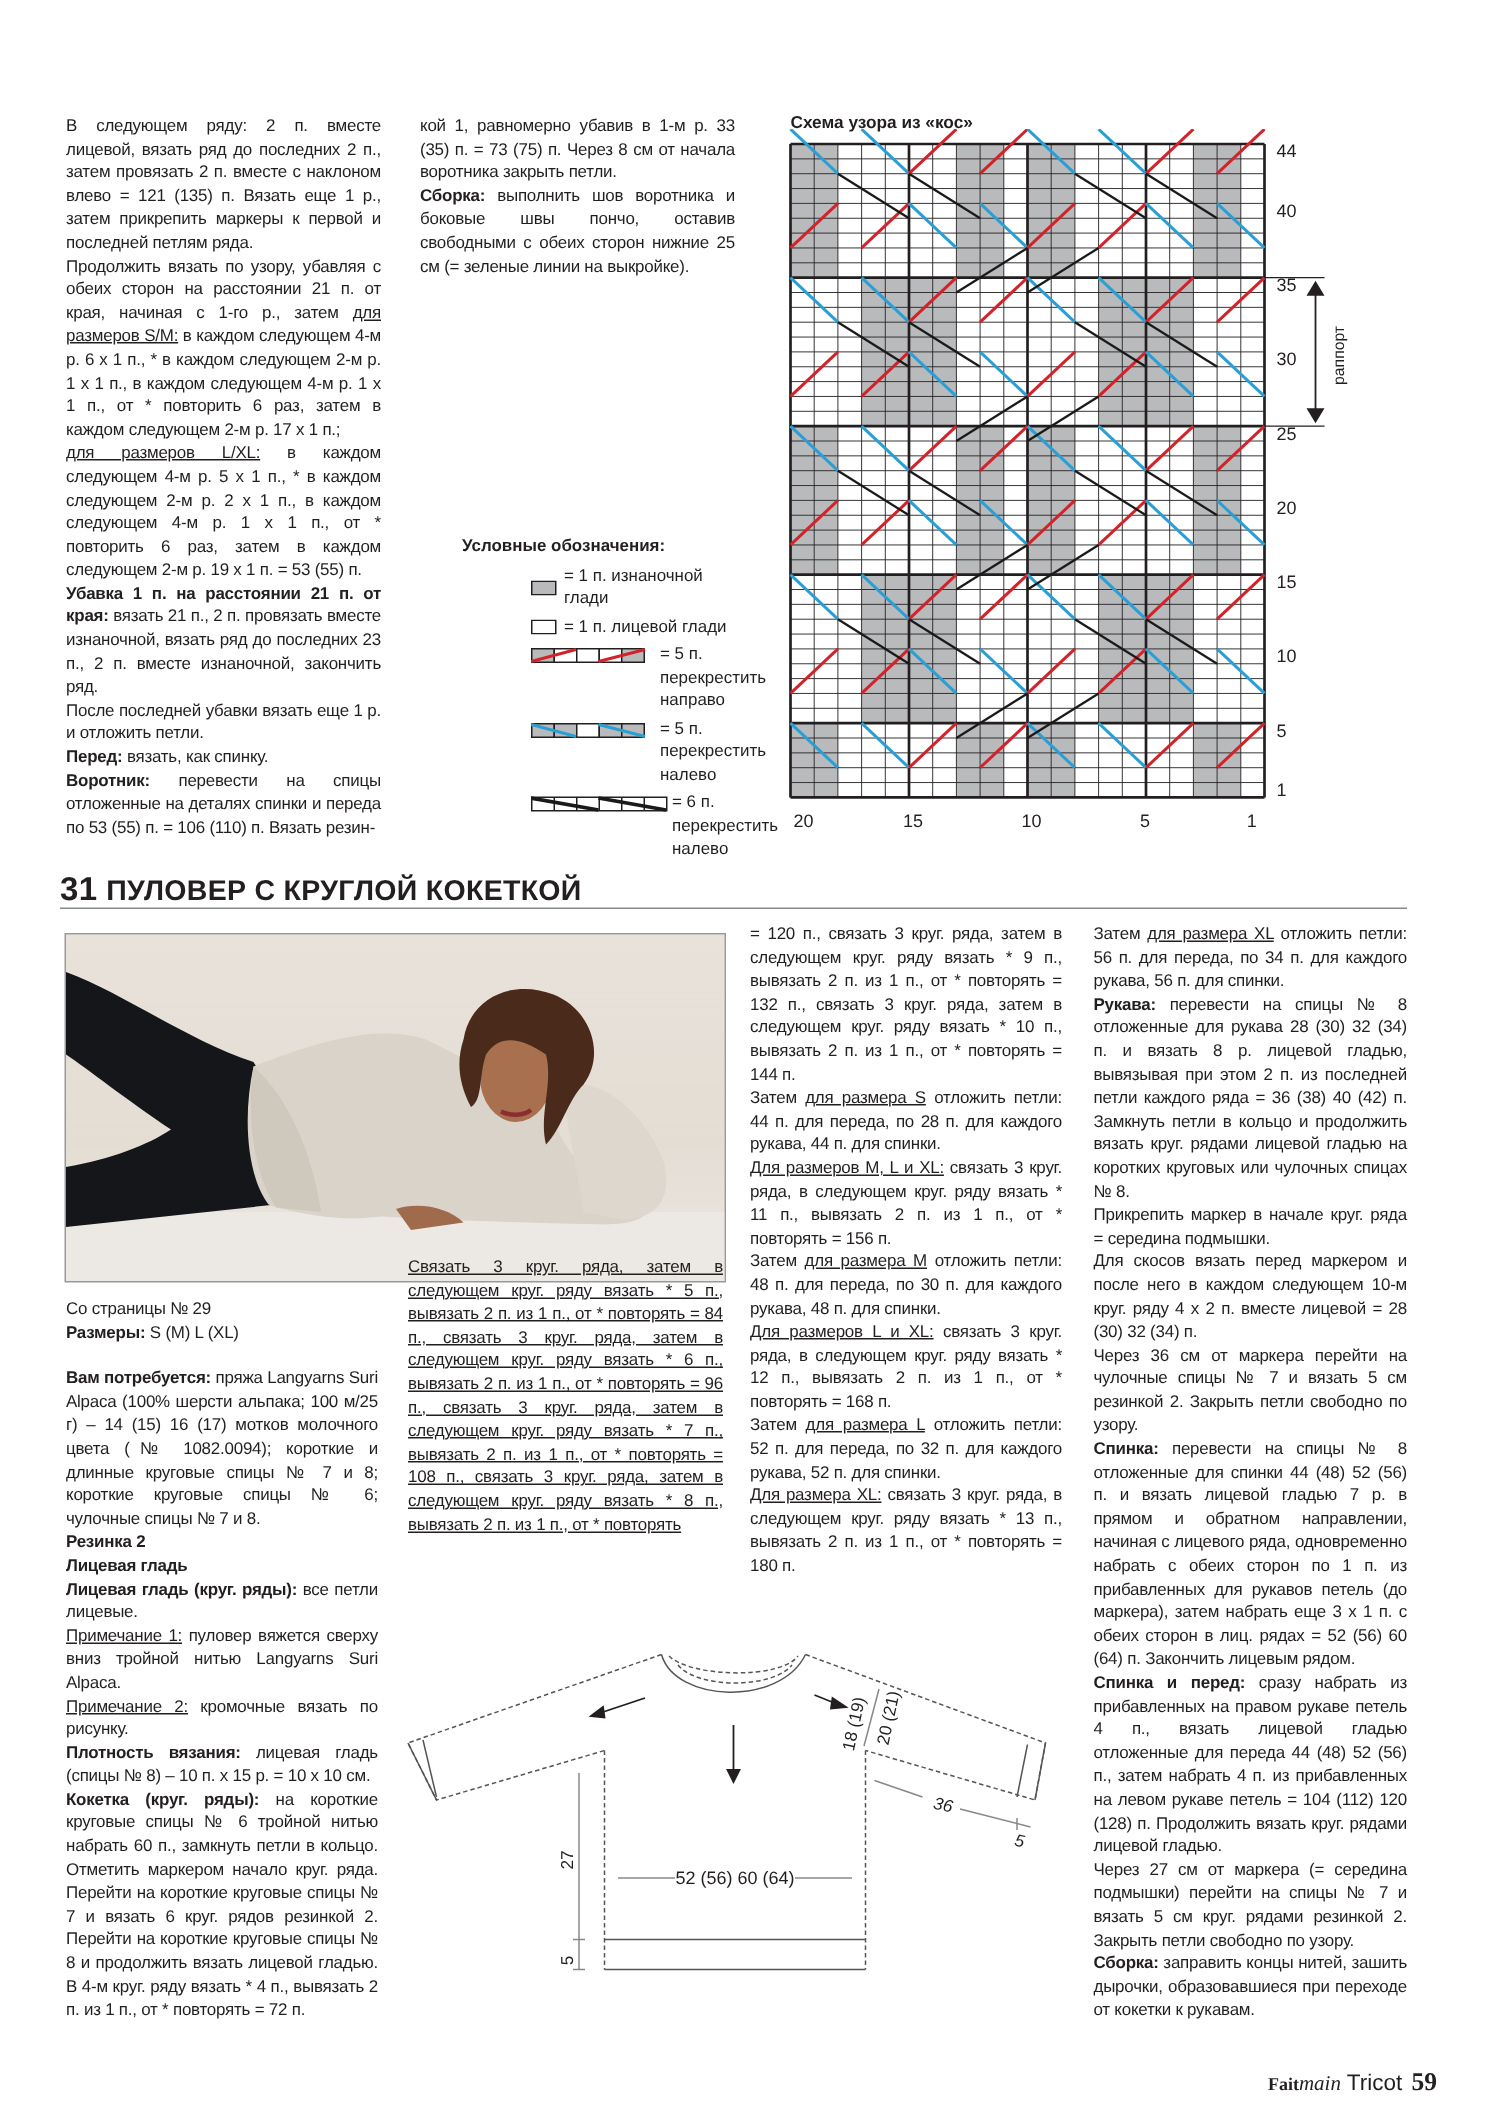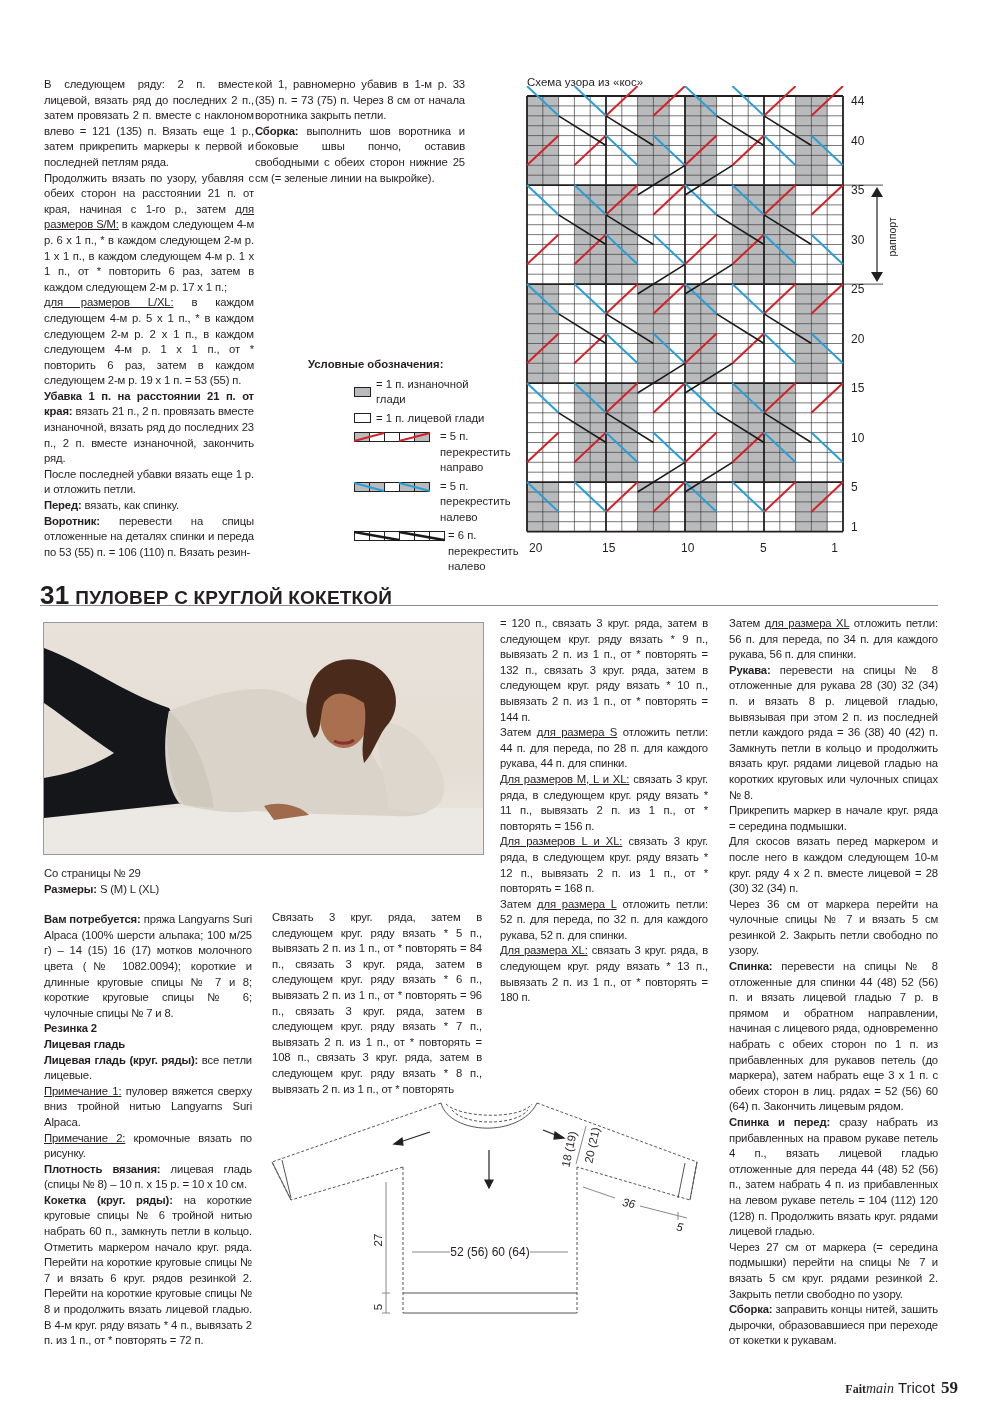--- a/index.html
+++ b/index.html
@@ -6,23 +6,23 @@
   body { width:1000px; height:1414px; position:relative; overflow:hidden;
          font-family:"Liberation Sans", sans-serif; color:#231f20; }
   .col { position:absolute; font-size:11.3px; line-height:15.6px; text-align:justify; letter-spacing:-0.15px; }
   .col p { margin:0; }
   .col b { font-weight:bold; }
   .col u { text-decoration:underline; }
   .legend { position:absolute; left:308px; top:357px; width:190px; font-size:11.3px; line-height:15.5px; }
   .legend .ttl { font-weight:bold; margin-bottom:4px; }
   .legend .row { display:flex; align-items:center; margin-top:3px;padding-left:46px; }
   .legend .row svg { flex:none; }
-  .chart-title { position:absolute; left:527px; top:76px; font-size:11.5px; font-weight:normal; }
+  .chart-title { position:absolute; left:527px; top:76px; font-size:11.5px; font-weight:bold; }
   .section-title { position:absolute; left:40px; top:580px; font-size:19px; font-weight:bold; letter-spacing:0.2px; }
-  .section-title .num { font-size:26px; font-weight:900; margin-right:6px; }
+  .section-title .num { font-size:22px; font-weight:900; margin-right:6px; }
   .section-rule { position:absolute; left:40px; top:605px; width:898px; height:1px; background:#888; }
   .photo { position:absolute; left:43px; top:622px; width:439px; height:231px; border:1px solid #999;
            background:linear-gradient(180deg,#e9e2da 0%,#e4ddd4 60%,#ece7e1 100%); overflow:hidden; }
   .footer { position:absolute; right:42px; top:1378px; font-size:15px; }
   .footer .fait { font-family:"Liberation Serif", serif; font-weight:bold; font-size:12px; }
   .footer .main { font-family:"Liberation Serif", serif; font-style:italic; font-size:14px; }
   .footer .pg { font-family:"Liberation Serif", serif; font-weight:bold; font-size:17px; margin-left:2px; }
 </style>
 </head>
 <body>
@@ -30,21 +30,21 @@
 <div class="col" style="left:44px; top:77px; width:210px;">
   <p>В следующем ряду: 2 п. вместе лицевой, вязать ряд до последних 2 п., затем провязать 2 п. вместе с наклоном влево = 121 (135) п. Вязать еще 1 р., затем прикрепить маркеры к первой и последней петлям ряда.</p>
   <p><span>Продолжить вязать по узору, убавляя с обеих сторон на расстоянии 21 п. от края, начиная с 1-го р., затем </span><u>для размеров S/M:</u><span> в каждом следующем 4-м р. 6 x 1 п., * в каждом следующем 2-м р. 1 x 1 п., в каждом следующем 4-м р. 1 x 1 п., от * повторить 6 раз, затем в каждом следующем 2-м р. 17 x 1 п.;</span></p>
   <p><u>для размеров L/XL:</u><span> в каждом следующем 4-м р. 5 x 1 п., * в каждом следующем 2-м р. 2 x 1 п., в каждом следующем 4-м р. 1 x 1 п., от * повторить 6 раз, затем в каждом следующем 2-м р. 19 x 1 п. = 53 (55) п.</span></p>
   <p><b>Убавка 1 п. на расстоянии 21 п. от края:</b><span> вязать 21 п., 2 п. провязать вместе изнаночной, вязать ряд до последних 23 п., 2 п. вместе изнаночной, закончить ряд.</span></p>
   <p>После последней убавки вязать еще 1 р. и отложить петли.</p>
   <p><b>Перед:</b><span> вязать, как спинку.</span></p>
   <p><b>Воротник:</b><span> перевести на спицы отложенные на деталях спинки и переда по 53 (55) п. = 106 (110) п. Вязать резин-</span></p>
 </div>
 
-<div class="col" style="left:255px; top:77px; width:210px;">
+<div class="col" style="left:280px; top:77px; width:210px;">
   <p>кой 1, равномерно убавив в 1-м р. 33 (35) п. = 73 (75) п. Через 8 см от начала воротника закрыть петли.</p>
   <p><b>Сборка:</b><span> выполнить шов воротника и боковые швы пончо, оставив свободными с обеих сторон нижние 25 см (= зеленые линии на выкройке).</span></p>
 </div>
 
 <div class="legend">
   <div class="ttl">Условные обозначения:</div>
   <div class="row">
     <svg width="18" height="10">
         <rect x="0.5" y="0.5" width="16" height="9" fill="#b9babc" stroke="#231f20"></rect>
       </svg>
@@ -665,28 +665,29 @@
   <p style="margin-top:15px"><b>Вам потребуется:</b><span> пряжа Langyarns Suri Alpaca (100% шерсти альпака; 100 м/25 г) – 14 (15) 16 (17) мотков молочного цвета (№ 1082.0094); короткие и длинные круговые спицы № 7 и 8; короткие круговые спицы № 6; чулочные спицы № 7 и 8.</span></p>
   <p><b>Резинка 2</b></p>
   <p><b>Лицевая гладь</b></p>
   <p><b>Лицевая гладь (круг. ряды):</b><span> все петли лицевые.</span></p>
   <p><u>Примечание 1:</u><span> пуловер вяжется сверху вниз тройной нитью Langyarns Suri Alpaca.</span></p>
   <p><u>Примечание 2:</u><span> кромочные вязать по рисунку.</span></p>
   <p><b>Плотность вязания:</b><span> лицевая гладь (спицы № 8) – 10 п. x 15 р. = 10 x 10 см.</span></p>
   <p><b>Кокетка (круг. ряды):</b><span> на короткие круговые спицы № 6 тройной нитью набрать 60 п., замкнуть петли в кольцо. Отметить маркером начало круг. ряда. Перейти на короткие круговые спицы № 7 и вязать 6 круг. рядов резинкой 2. Перейти на короткие круговые спицы № 8 и продолжить вязать лицевой гладью. В 4-м круг. ряду вязать * 4 п., вывязать 2 п. из 1 п., от * повторять = 72 п.</span></p>
 </div>
 
-<div class="col" style="left:272px; top:910px; width:210px;">
+<div class="col" style="left:272px; top:838px; width:210px;text-decoration:underline;">
   <p>Связать 3 круг. ряда, затем в следующем круг. ряду вязать * 5 п., вывязать 2 п. из 1 п., от * повторять = 84 п., связать 3 круг. ряда, затем в следующем круг. ряду вязать * 6 п., вывязать 2 п. из 1 п., от * повторять = 96 п., связать 3 круг. ряда, затем в следующем круг. ряду вязать * 7 п., вывязать 2 п. из 1 п., от * повторять = 108 п., связать 3 круг. ряда, затем в следующем круг. ряду вязать * 8 п., вывязать 2 п. из 1 п., от * повторять</p>
 </div>
 
 <div class="col" style="left:500px; top:616px; width:208px;">
   <p>= 120 п., связать 3 круг. ряда, затем в следующем круг. ряду вязать * 9 п., вывязать 2 п. из 1 п., от * повторять = 132 п., связать 3 круг. ряда, затем в следующем круг. ряду вязать * 10 п., вывязать 2 п. из 1 п., от * повторять = 144 п.</p>
   <p><span>Затем </span><u>для размера S</u><span> отложить петли: 44 п. для переда, по 28 п. для каждого рукава, 44 п. для спинки.</span></p>
   <p><u>Для размеров M, L и XL:</u><span> связать 3 круг. ряда, в следующем круг. ряду вязать * 11 п., вывязать 2 п. из 1 п., от * повторять = 156 п.</span></p>
+  <p><span>Затем </span><u>для размера M</u><span> отложить петли: 48 п. для переда, по 30 п. для каждого рукава, 48 п. для спинки.</span></p>
   <p><u>Для размеров L и XL:</u><span> связать 3 круг. ряда, в следующем круг. ряду вязать * 12 п., вывязать 2 п. из 1 п., от * повторять = 168 п.</span></p>
   <p><span>Затем </span><u>для размера L</u><span> отложить петли: 52 п. для переда, по 32 п. для каждого рукава, 52 п. для спинки.</span></p>
   <p><u>Для размера XL:</u><span> связать 3 круг. ряда, в следующем круг. ряду вязать * 13 п., вывязать 2 п. из 1 п., от * повторять = 180 п.</span></p>
 </div>
 
 <div class="col" style="left:729px; top:616px; width:209px;">
   <p><span>Затем </span><u>для размера XL</u><span> отложить петли: 56 п. для переда, по 34 п. для каждого рукава, 56 п. для спинки.</span></p>
   <p><b>Рукава:</b><span> перевести на спицы № 8 отложенные для рукава 28 (30) 32 (34) п. и вязать 8 р. лицевой гладью, вывязывая при этом 2 п. из последней петли каждого ряда = 36 (38) 40 (42) п. Замкнуть петли в кольцо и продолжить вязать круг. рядами лицевой гладью на коротких круговых или чулочных спицах № 8.</span></p>
   <p>Прикрепить маркер в начале круг. ряда = середина подмышки.</p>
   <p>Для скосов вязать перед маркером и после него в каждом следующем 10-м круг. ряду 4 x 2 п. вместе лицевой = 28 (30) 32 (34) п.</p>

